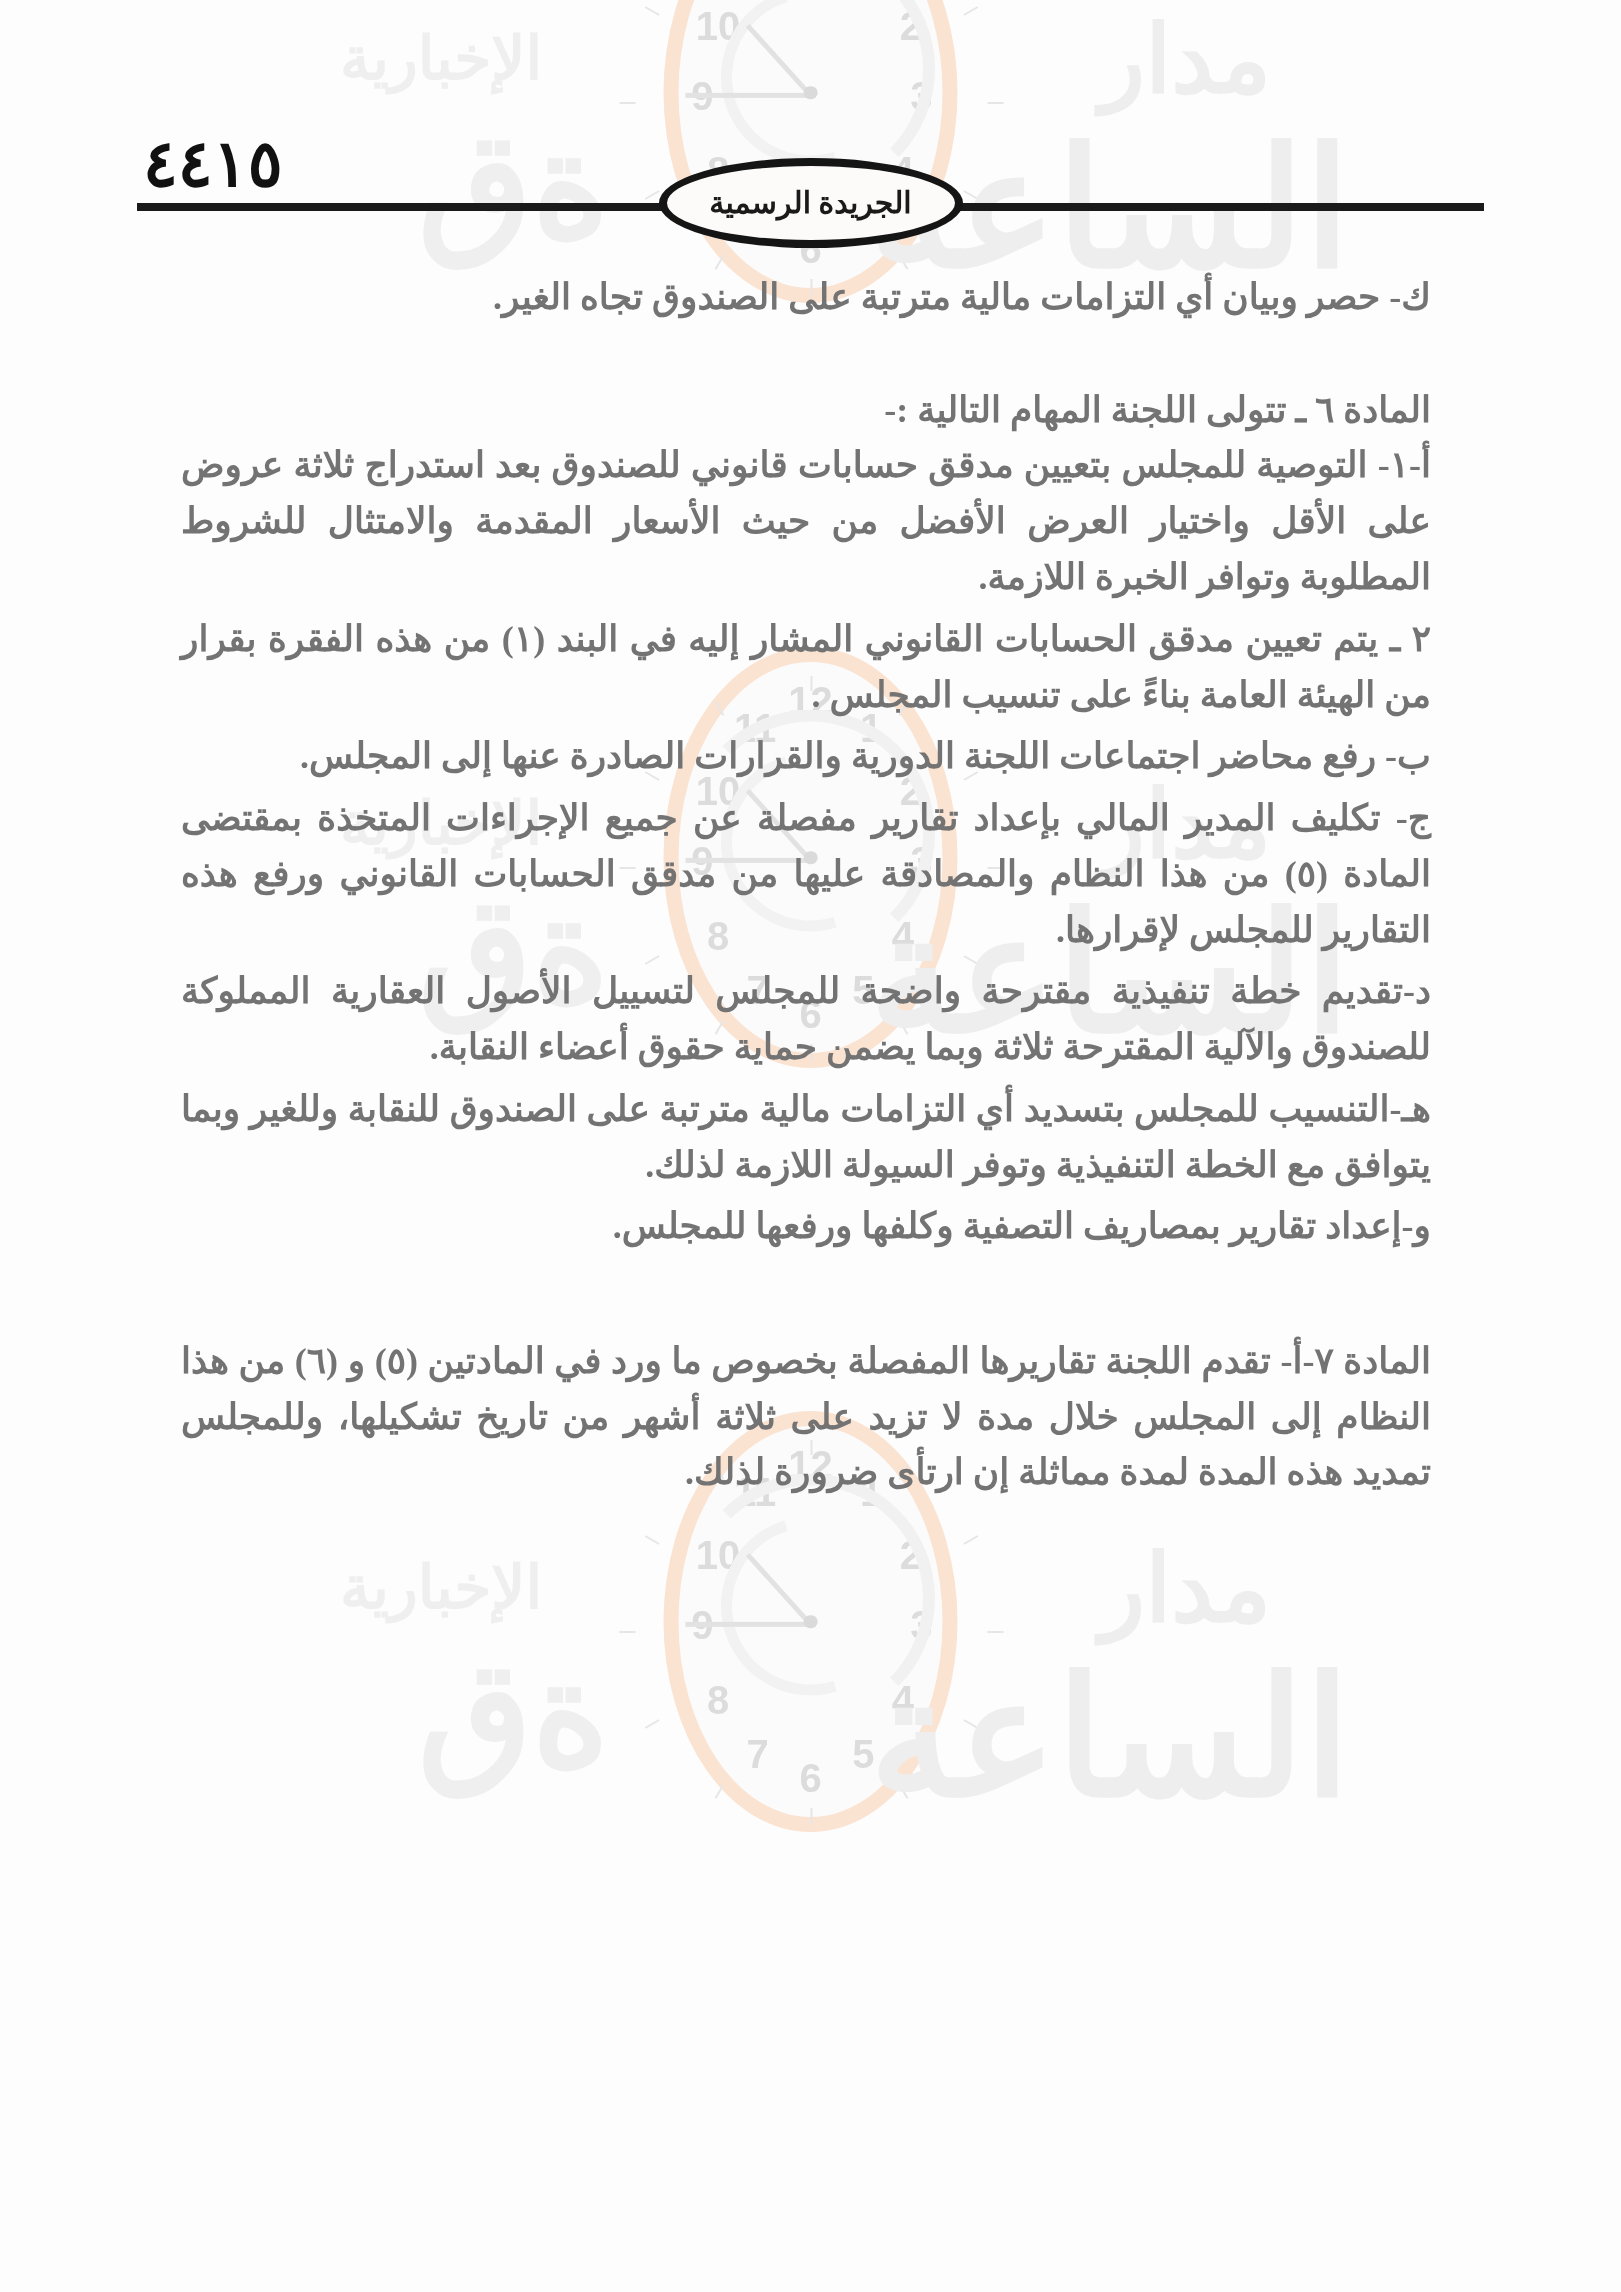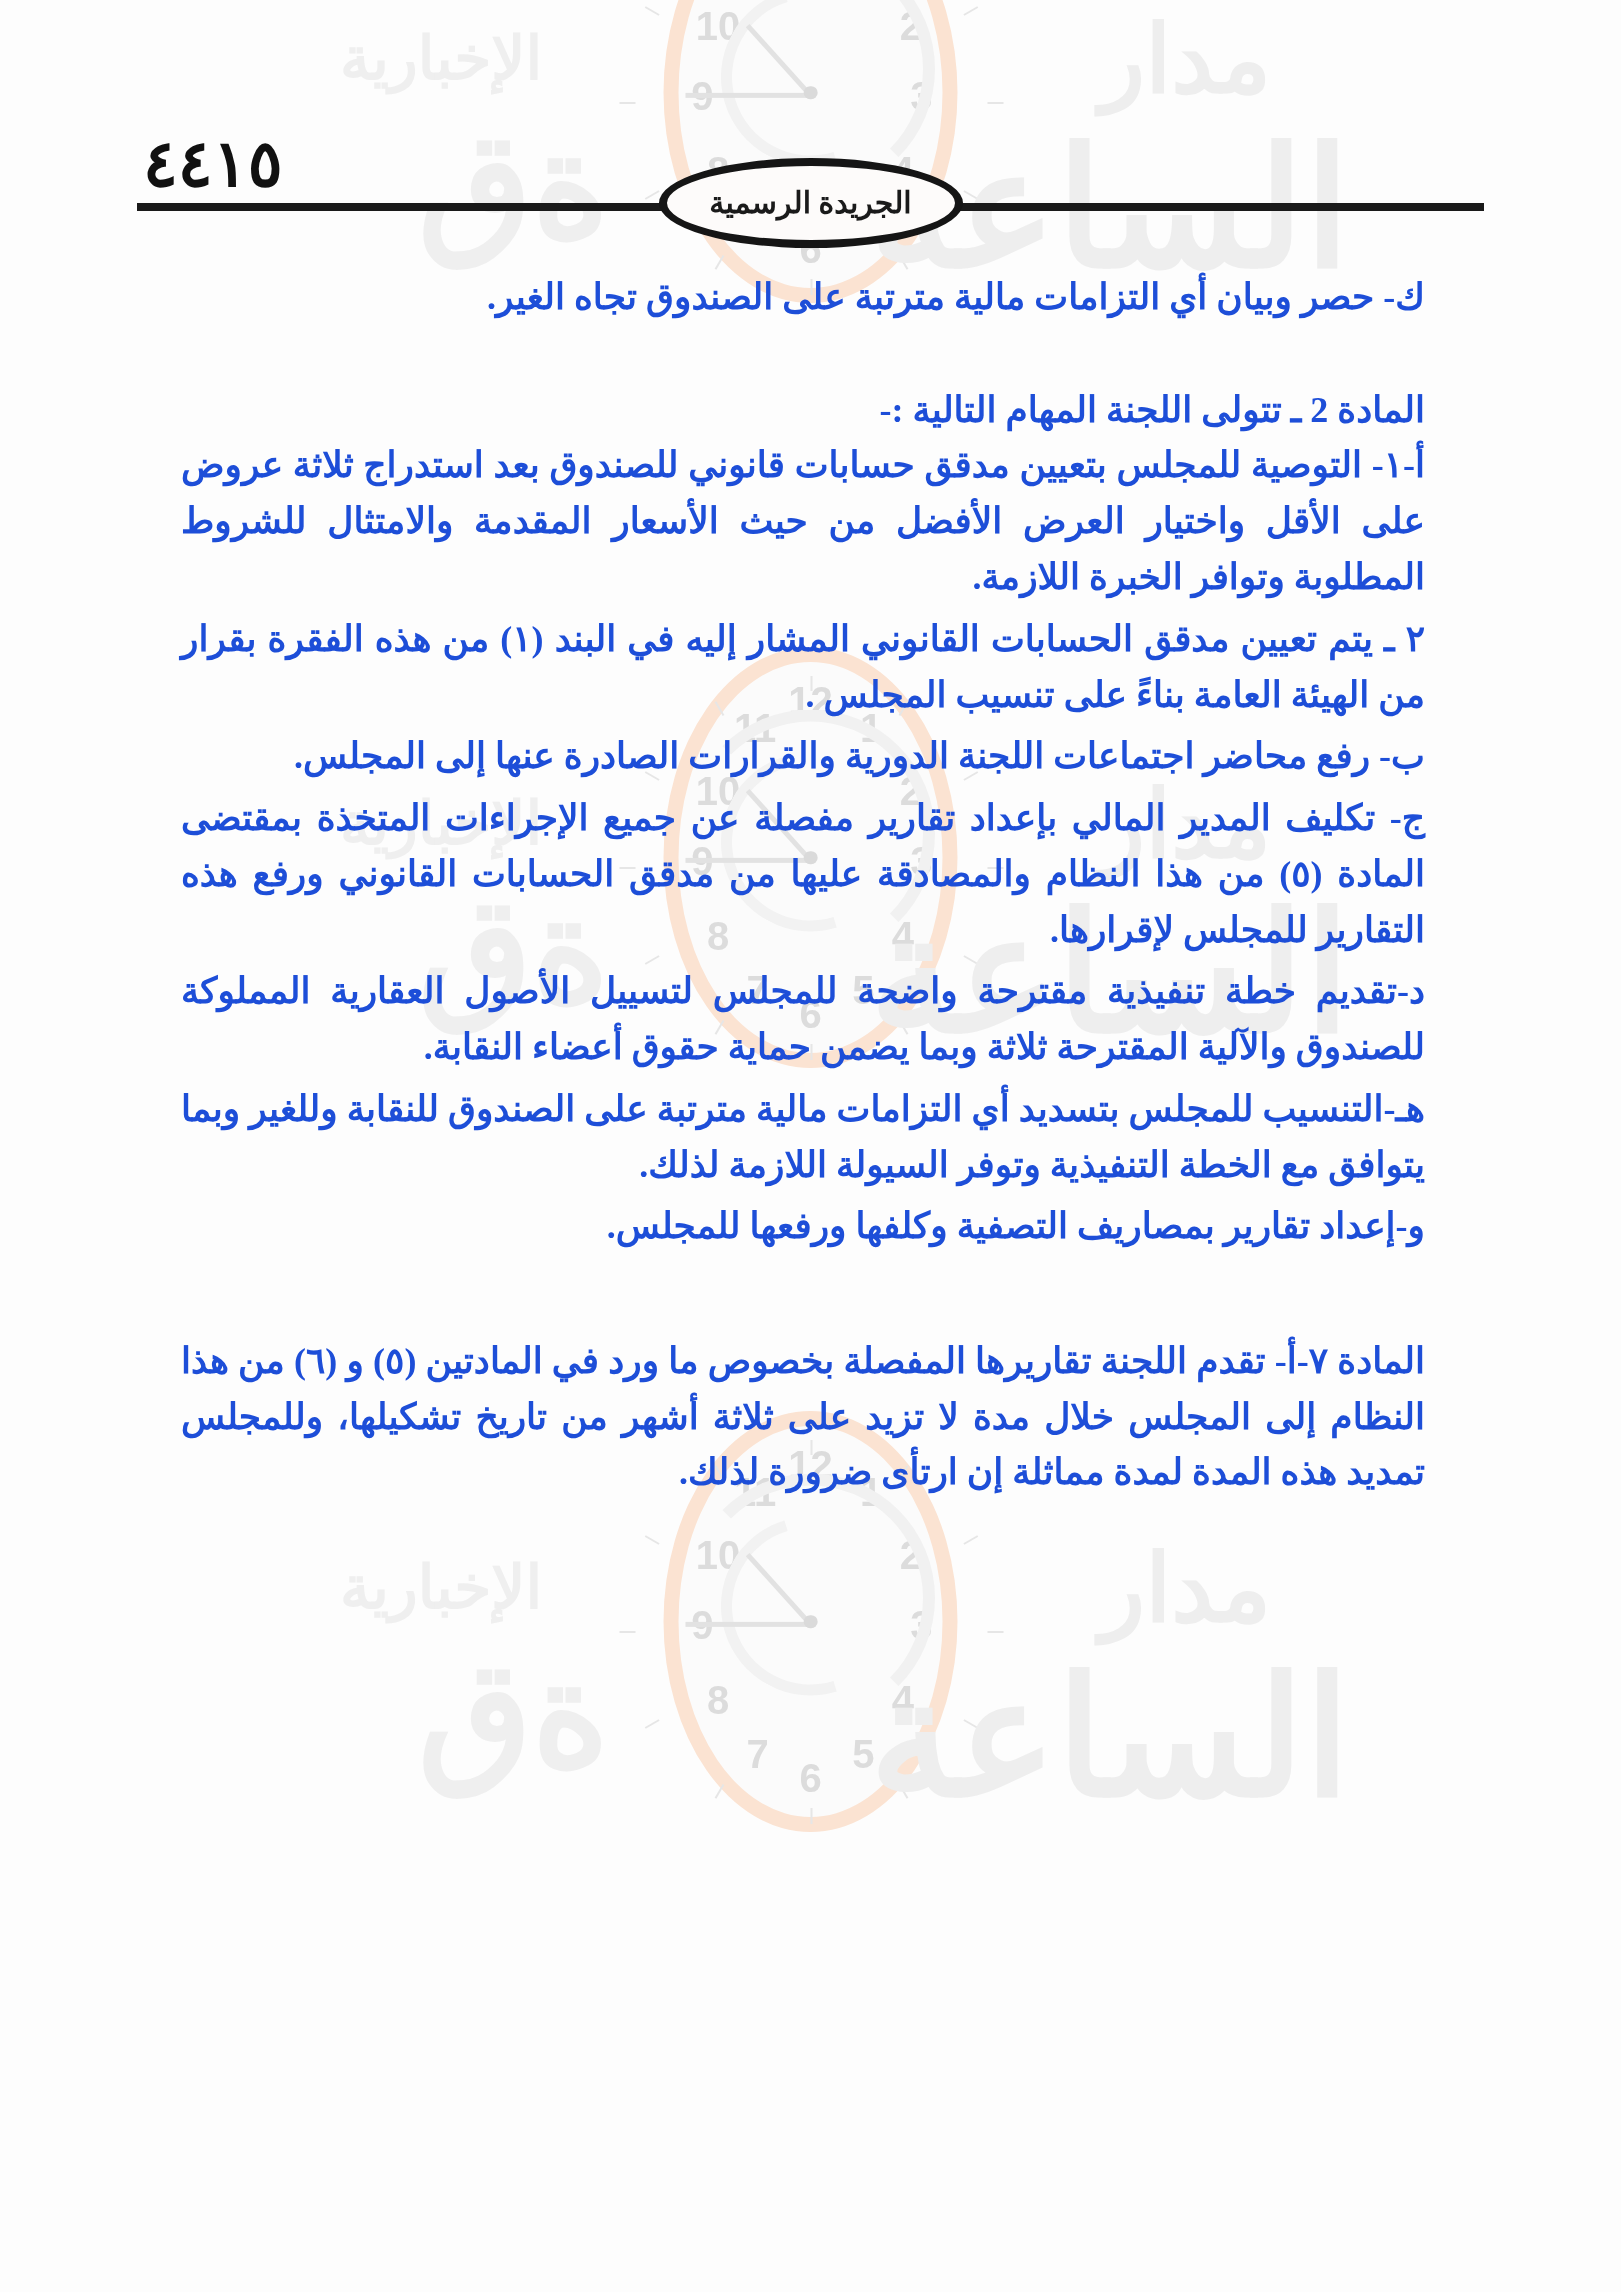--- a/index.html
+++ b/index.html
@@ -159,24 +159,24 @@
     font-size: 30px;
     font-weight: 700;
     color: #1a1a1a;
     font-family: "Liberation Serif", serif;
   }
 
   
   .content {
     position: absolute;
     top: 270px;
-    right: 196px;
+    right: 190px;
     left: 181px;
     z-index: 2;
-    color: #1d4ed8;
+    color: #737373;
   }
   .para {
     font-weight: 700;
     font-size: 36px;
     line-height: 1.55;
     text-align: justify;
     text-align-last: right;
     margin: 0 0 5.9px 0;
     font-family: "Liberation Serif", "DejaVu Serif", serif;
   }
@@ -317,21 +317,21 @@
       <span>الجريدة الرسمية</span>
     </div>
   </div>
 
   <div class="content">
 
     <p class="para">ك- حصر وبيان أي التزامات مالية مترتبة على الصندوق تجاه الغير.</p>
 
     <div class="spacer-lg"></div>
 
-    <p class="heading">المادة 2 ـ تتولى اللجنة المهام التالية :-</p>
+    <p class="heading">المادة ٦ ـ تتولى اللجنة المهام التالية :-</p>
 
     <p class="para">أ-١- التوصية للمجلس بتعيين مدقق حسابات قانوني للصندوق بعد استدراج ثلاثة عروض على الأقل واختيار العرض الأفضل من حيث الأسعار المقدمة والامتثال للشروط المطلوبة وتوافر الخبرة اللازمة.</p>
 
     <p class="para">٢ ـ يتم تعيين مدقق الحسابات القانوني المشار إليه في البند (١) من هذه الفقرة بقرار من الهيئة العامة بناءً على تنسيب المجلس .</p>
 
     <p class="para">ب- رفع محاضر اجتماعات اللجنة الدورية والقرارات الصادرة عنها إلى المجلس.</p>
 
     <p class="para">ج- تكليف المدير المالي بإعداد تقارير مفصلة عن جميع الإجراءات المتخذة بمقتضى المادة (٥) من هذا النظام والمصادقة عليها من مدقق الحسابات القانوني ورفع هذه التقارير للمجلس لإقرارها.</p>
 
     <p class="para">د-تقديم خطة تنفيذية مقترحة واضحة للمجلس لتسييل الأصول العقارية المملوكة للصندوق والآلية المقترحة ثلاثة وبما يضمن حماية حقوق أعضاء النقابة.</p>

